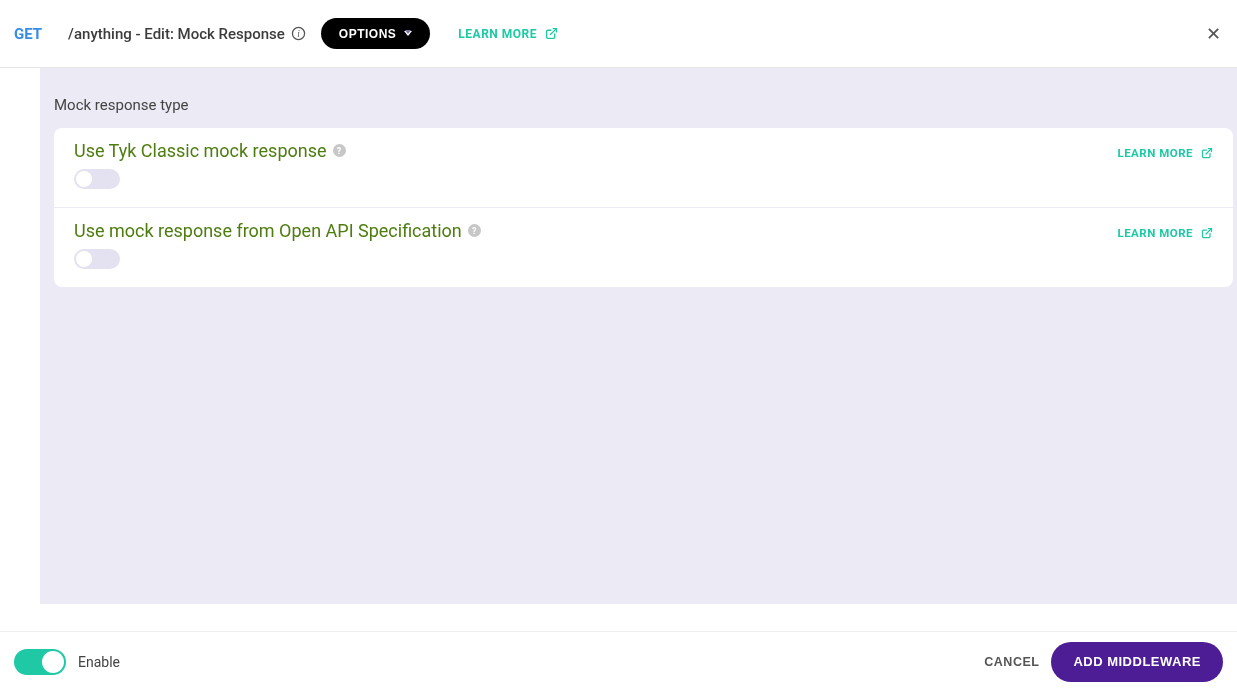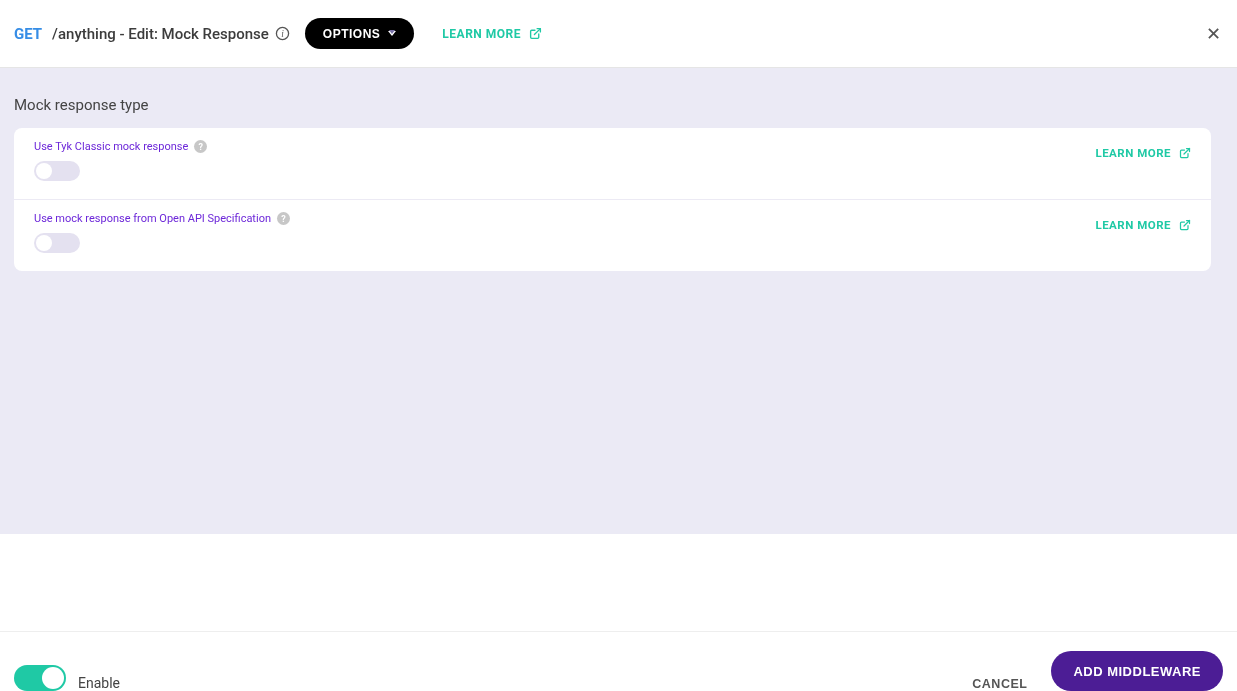--- a/index.html
+++ b/index.html
@@ -32,20 +32,21 @@
       color: #368de6;
       font-weight: 700;
       font-size: 15px;
       margin-right: 10px;
     }
     .path-title {
       color: #3c3c3c;
       font-size: 15px;
       font-weight: 500;
       margin-right: 6px;
+      margin-left: 16px;
     }
     .info-icon {
       display: inline-flex;
       align-items: center;
       justify-content: center;
       width: 16px;
       height: 16px;
       margin-right: 14px;
     }
     .info-icon svg circle { stroke: #555; fill: none; stroke-width: 1.4; }
@@ -106,22 +107,23 @@
       font-size: 18px;
       color: #555;
       cursor: pointer;
       background: none;
       border: none;
     }
 
     
     .content-bg {
       background: #ebeaf5;
-      height: 466px;
-      padding: 28px 26px 0 14px;
+      height: 536px;
+      padding: 28px 4px 0 14px;
+      margin-left: 40px;
     }
     .section-title {
       font-size: 15px;
       color: #444;
       margin-bottom: 14px;
       font-weight: 400;
     }
     .card {
       background: #fff;
       border-radius: 8px;
@@ -141,22 +143,22 @@
       display: flex;
       flex-direction: column;
     }
     .row-label-line {
       display: flex;
       align-items: center;
       gap: 6px;
       margin-bottom: 8px;
     }
     .row-label {
-      font-size: 11px;
-      color: #6d28d9;
+      font-size: 18px;
+      color: #4d7c0f;
     }
     .help-icon {
       width: 13px;
       height: 13px;
       border-radius: 50%;
       background: #c7c7c7;
       color: #fff;
       font-size: 9px;
       font-weight: 700;
       display: inline-flex;
@@ -196,21 +198,21 @@
     
     .footer {
       position: absolute;
       bottom: 0;
       left: 0;
       right: 0;
       height: 60px;
       background: #fff;
       border-top: 1px solid #eee;
       display: flex;
-      align-items: flex-end;
+      align-items: center;
       padding: 0 14px;
     }
     .toggle-on {
       width: 52px;
       height: 26px;
       background: #1fc9a5;
       border-radius: 26px;
       position: relative;
       cursor: pointer;
     }
@@ -230,21 +232,21 @@
       color: #444;
     }
     .footer-spacer { flex: 1; }
     .cancel-btn {
       background: none;
       border: none;
       color: #555;
       font-size: 12.5px;
       font-weight: 700;
       letter-spacing: 0.5px;
-      margin-right: 24px;
+      margin-right: 12px;
       cursor: pointer;
     }
     .primary-btn {
       background: #4c1d95;
       color: #fff;
       border: none;
       border-radius: 22px;
       height: 40px;
       padding: 0 22px;
       font-size: 13px;

